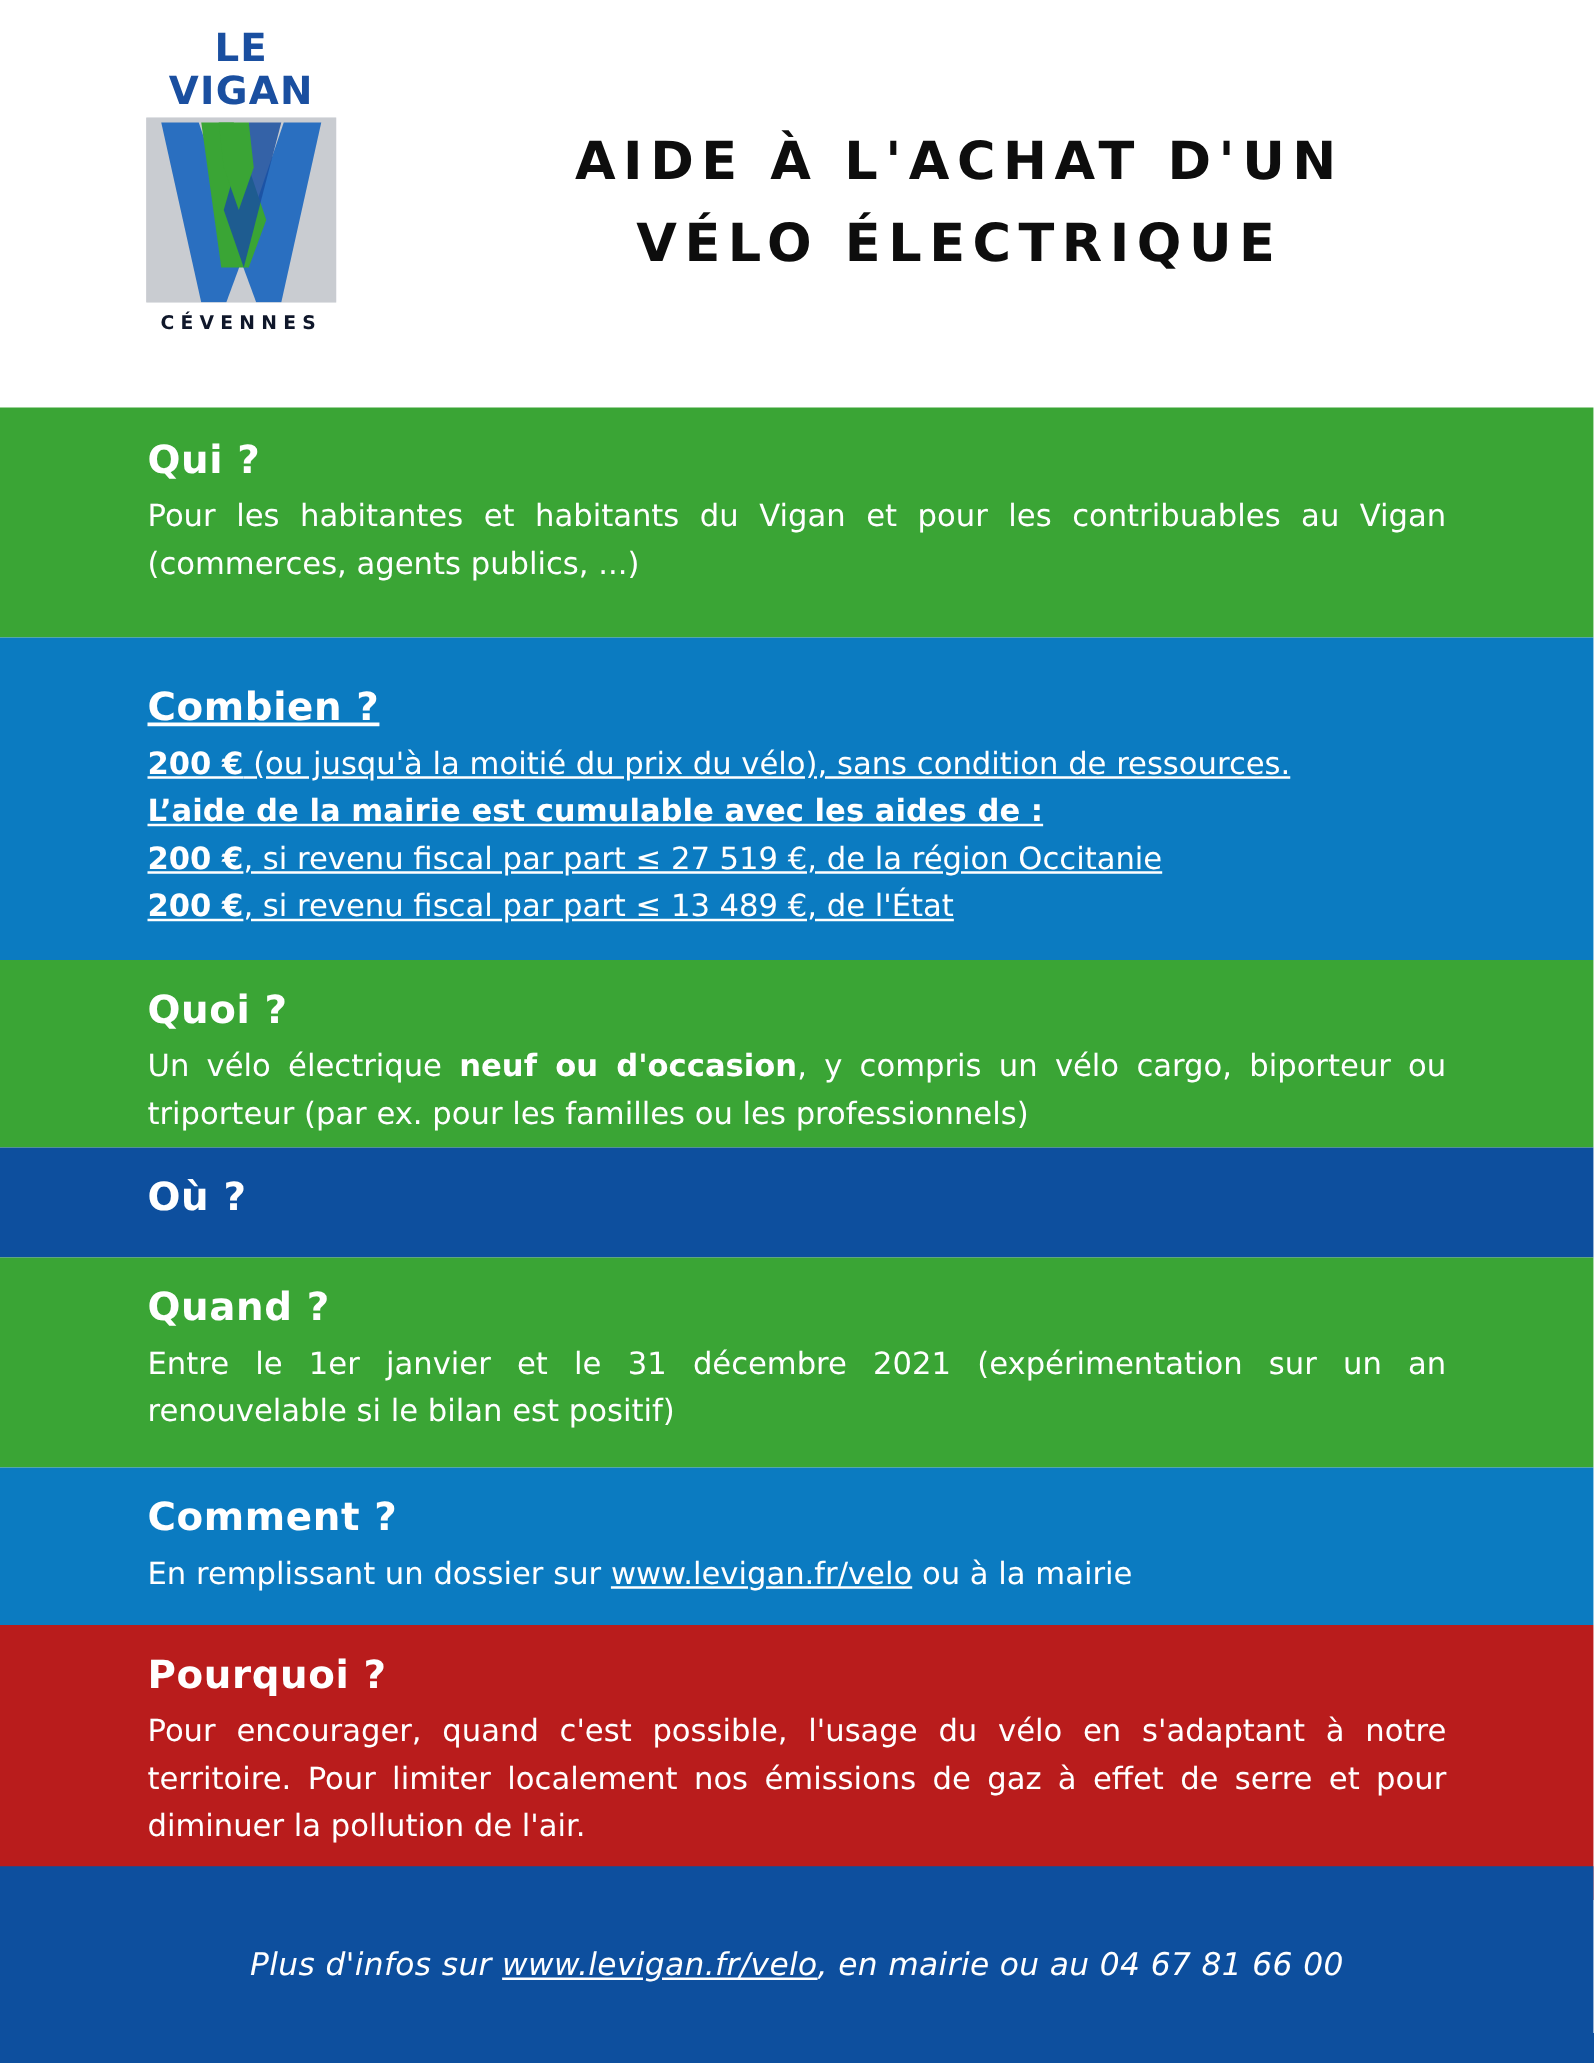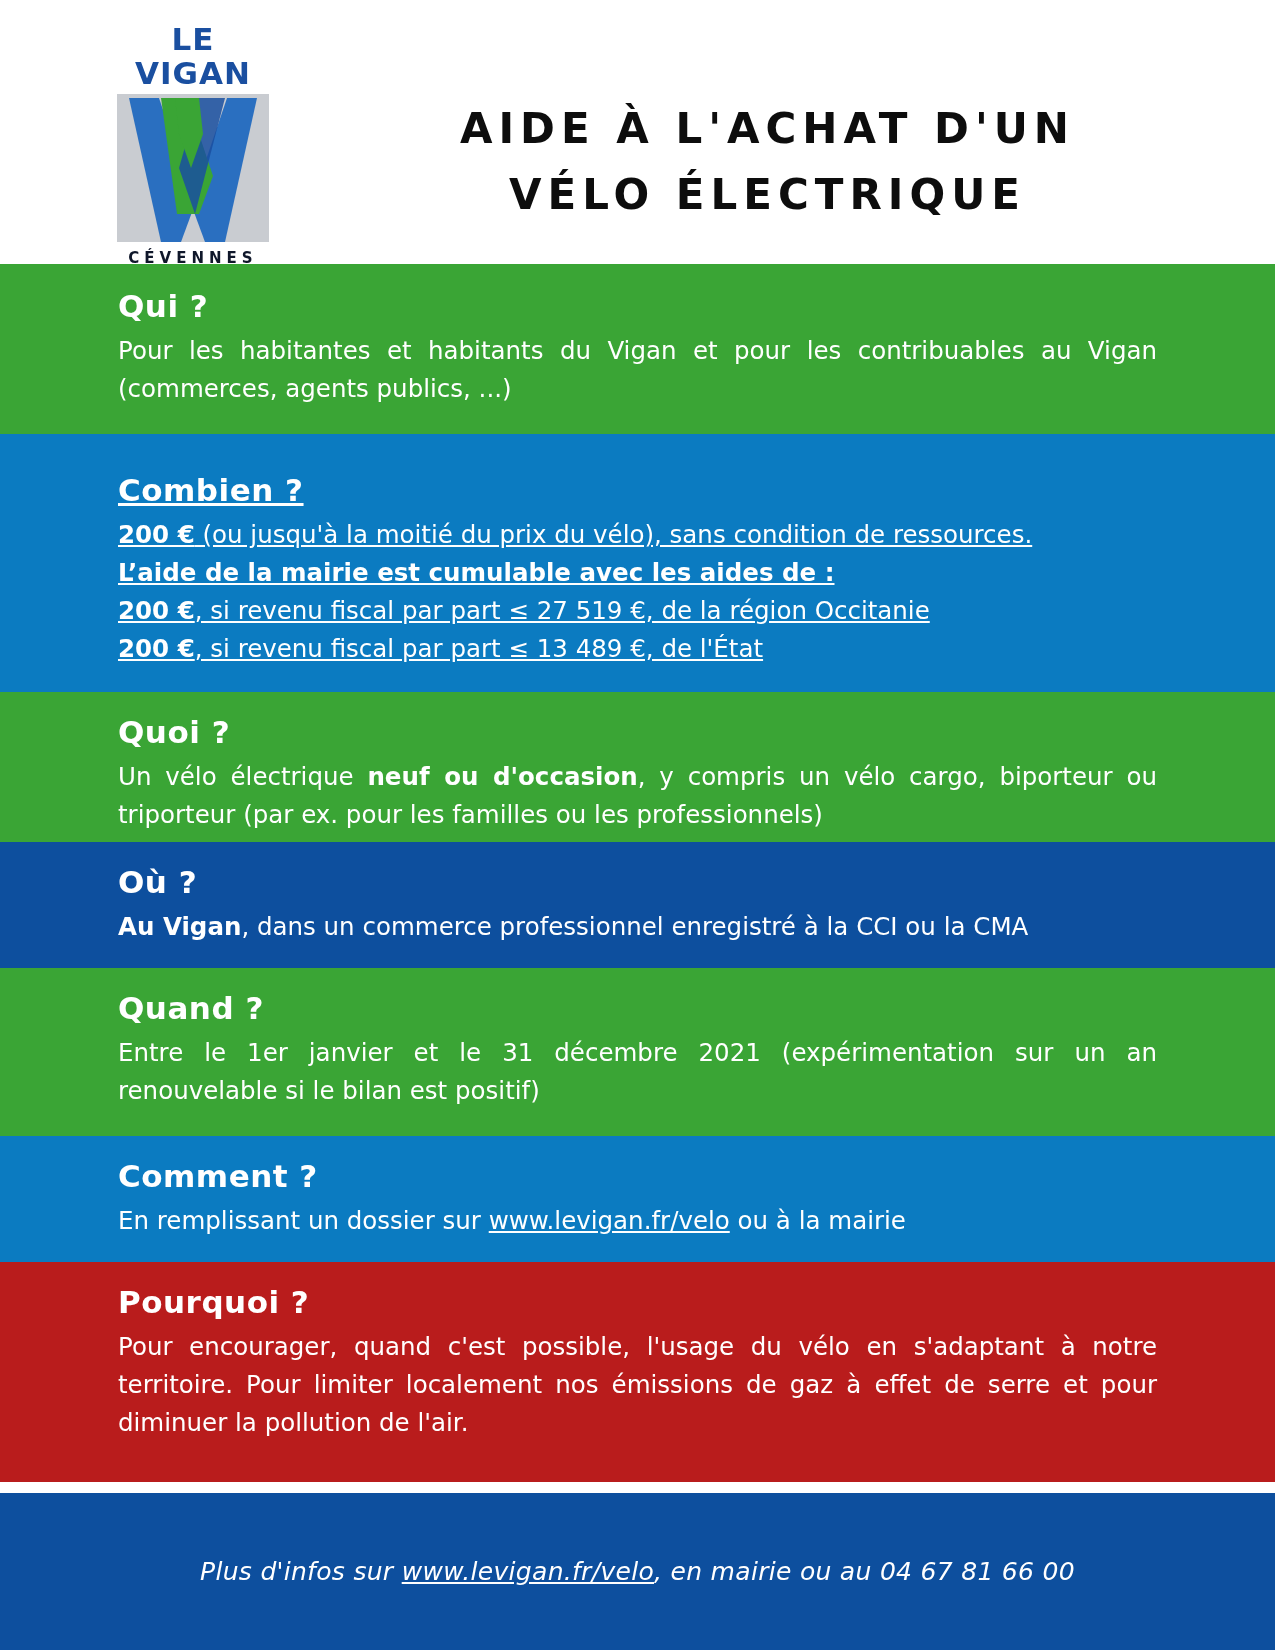--- a/index.html
+++ b/index.html
@@ -18,21 +18,21 @@
     position: relative;
     width: 1275px;
     height: 1650px;
     background: #ffffff;
     overflow: hidden;
   }
 
   
   .header {
     position: relative;
-    height: 264px;
+    height: 326px;
     background: #ffffff;
     display: flex;
     align-items: center;
   }
   .logo {
     position: absolute;
     left: 108px;
     top: 22px;
     width: 170px;
     height: 240px;
@@ -190,21 +190,21 @@
       <path d="M170 300 L255 160 L400 160 L470 300 L320 300 Z"></path>
       <path d="M255 160 L300 300"></path>
       <path d="M230 130 L300 130"></path>
       <path d="M170 300 L300 300"></path>
       <path d="M300 300 L320 420 L430 420"></path>
       <path d="M430 420 L470 560 L340 640 L300 760"></path>
       <circle cx="320" cy="640" r="26"></circle>
     </g>
   </svg>
 
-  <div class="band green" style="padding-top:22px;padding-bottom:26px;">
+  <div class="band green" style="padding-top:22px;padding-bottom:40px;">
     <h2>Qui ?</h2>
     <p>Pour les habitantes et habitants du Vigan et pour les contribuables au Vigan (commerces, agents publics, ...)</p>
   </div>
 
   <div class="band blue" style="padding-top:36px;padding-bottom:24px;text-decoration:underline;">
     <h2>Combien ?</h2>
     <p class="nojust">
       <b>200 €</b><span> (ou jusqu'à la moitié du prix du vélo), sans condition de ressources.</span>
     </p>
     <p class="nojust">
@@ -220,23 +220,20 @@
 
   <div class="band green2" style="padding-top:20px;padding-bottom:8px;">
     <h2>Quoi ?</h2>
     <p>
       <span>Un vélo électrique </span><b>neuf ou d'occasion</b><span>, y compris un vélo cargo, biporteur ou triporteur (par ex. pour les familles ou les professionnels)</span>
     </p>
   </div>
 
   <div class="band darkblue" style="padding-top:20px;padding-bottom:22px;">
     <h2>Où ?</h2>
-    <p class="nojust">
-      <b>Au Vigan</b><span>, dans un commerce professionnel enregistré à la CCI ou la CMA</span>
-    </p>
   </div>
 
   <div class="band green2" style="padding-top:20px;padding-bottom:26px;">
     <h2>Quand ?</h2>
     <p>Entre le 1er janvier et le 31 décembre 2021 (expérimentation sur un an renouvelable si le bilan est positif)</p>
   </div>
 
   <div class="band blue2" style="padding-top:20px;padding-bottom:22px;">
     <h2>Comment ?</h2>
     <p class="nojust">

